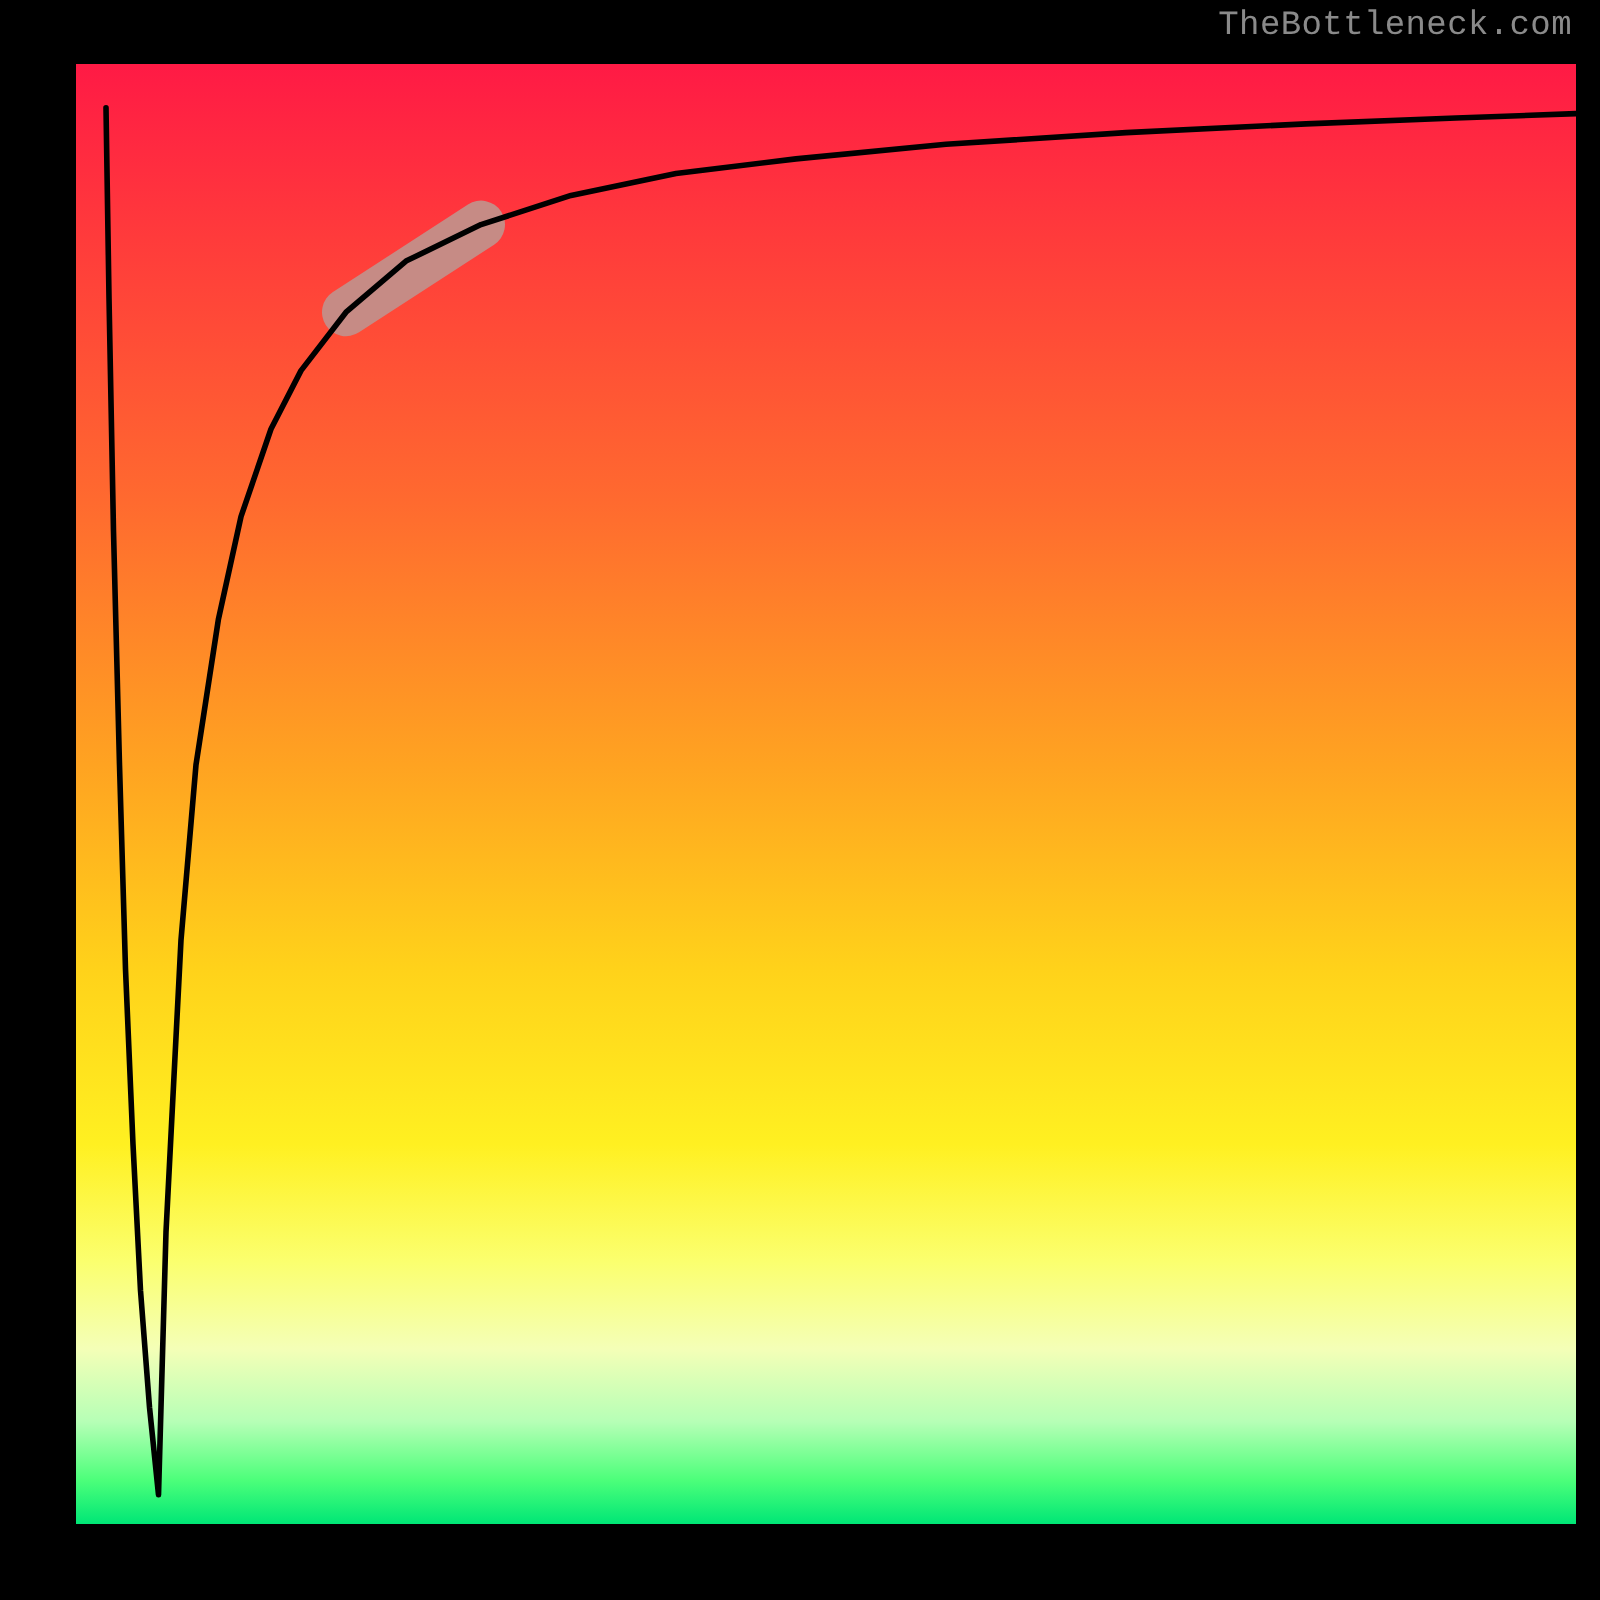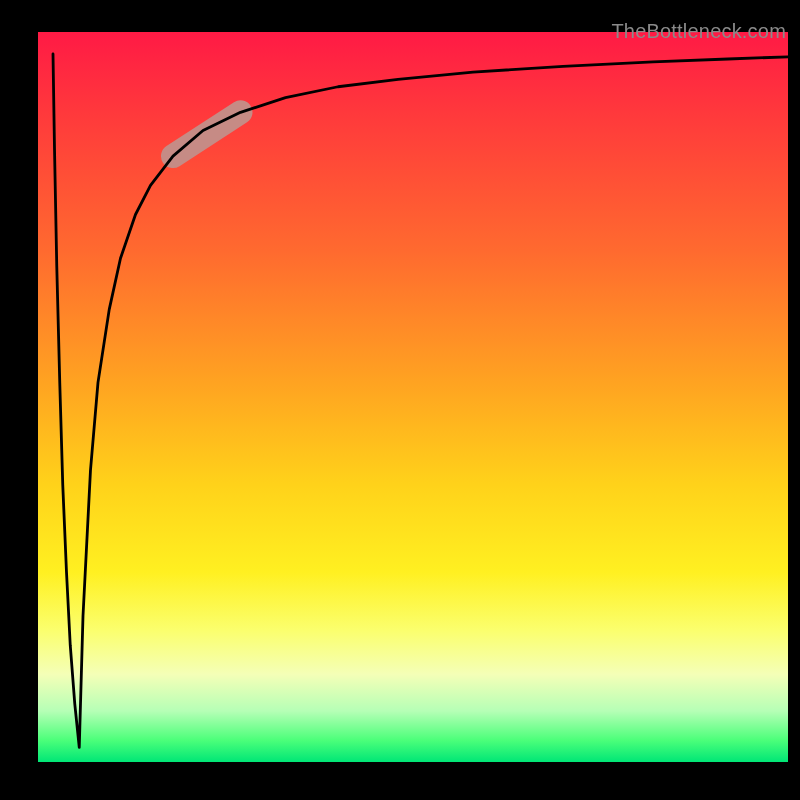--- a/index.html
+++ b/index.html
@@ -46,24 +46,24 @@
   }
   .curve-svg {
     position: absolute;
     left: 0; top: 0;
     width: 100%;
     height: 100%;
     overflow: visible;
   }
   .watermark {
     position: absolute;
-    top: 20px;
+    top: 4px;
     right: 14px;
-    font-family: Liberation Sans, sans-serif;
-    font-size: 20px;
+    font-family: Liberation Mono, monospace;
+    font-size: 17px;
     font-weight: 500;
     color: #8a8a8a;
     letter-spacing: 0.2px;
     user-select: none;
   }
 </style>
 </head>
 <body>
 
 <div class="stage">

